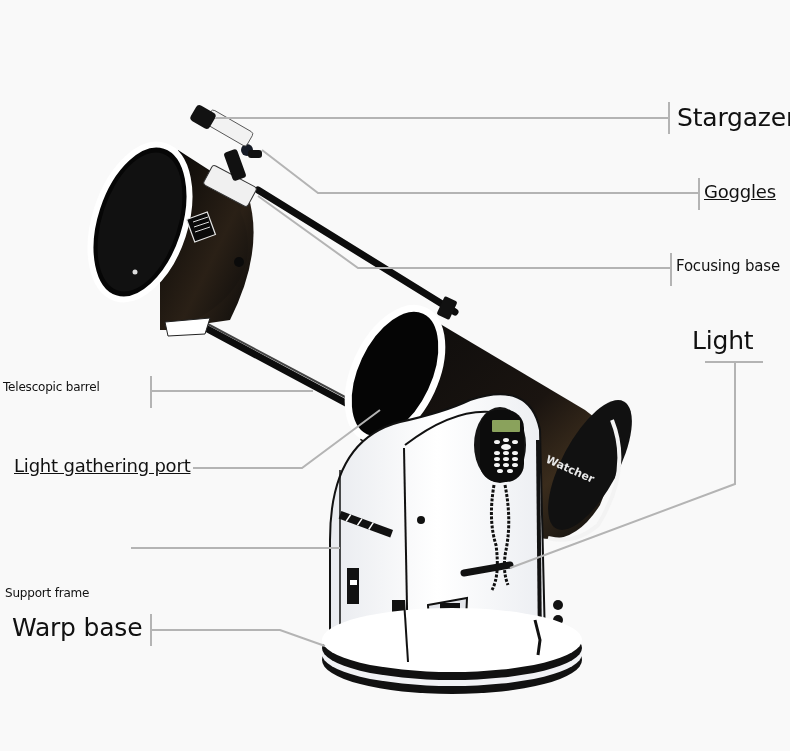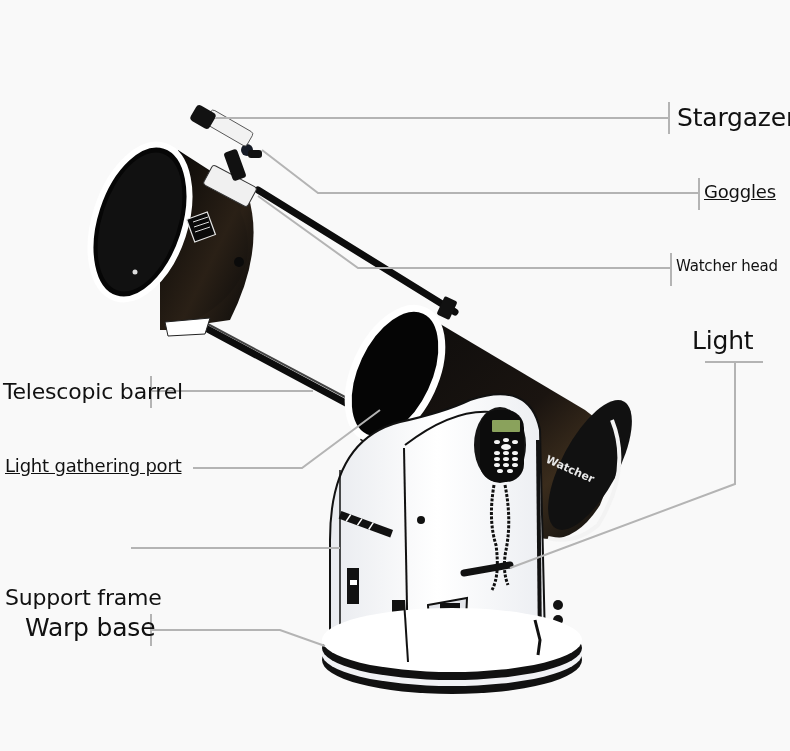--- a/index.html
+++ b/index.html
@@ -10,21 +10,21 @@
     position: relative;
   }
   .stage { position: absolute; left: 0; top: 0; width: 790px; height: 751px; }
   svg.art { position: absolute; left: 0; top: 0; }
   .lbl {
     position: absolute; color: #111; white-space: nowrap;
     letter-spacing: -0.2px; line-height: 1;
   }
   .lbl-xl { font-size: 25px; }
   .lbl-lg { font-size: 18px; text-decoration: underline; }
-  .lbl-md { font-size: 22px; }
+  .lbl-md { font-size: 12px; }
   .lbl-sm { font-size: 15px; }
 </style>
 </head>
 <body>
 
 <div class="stage">
 
   <svg class="art" width="790" height="751" viewBox="0 0 790 751">
     <defs>
       <linearGradient id="tubeGrad" x1="0" y1="0" x2="1" y2="1">
@@ -180,19 +180,19 @@
 
       <polyline points="131,548 340,548"></polyline>
 
       <polyline points="151,630 280,630 325,646"></polyline>
       <line x1="151" y1="614" x2="151" y2="646"></line>
     </g>
   </svg>
 
   <div class="lbl lbl-xl" style="left:677px; top:105px;">Stargazer</div>
   <div class="lbl lbl-lg" style="left:704px; top:183px;">Goggles</div>
-  <div class="lbl lbl-sm" style="left:676px; top:259px;">Watcher head</div>
+  <div class="lbl lbl-sm" style="left:676px; top:259px;">Focusing base</div>
   <div class="lbl lbl-xl" style="left:692px; top:328px;">Light</div>
   <div class="lbl lbl-md" style="left:3px; top:381px;">Telescopic barrel</div>
-  <div class="lbl lbl-lg" style="left:5px; top:457px;">Light gathering port</div>
+  <div class="lbl lbl-lg" style="left:14px; top:457px;">Light gathering port</div>
   <div class="lbl lbl-md" style="left:5px; top:539px;margin-top:48px;">Support frame</div>
-  <div class="lbl lbl-xl" style="left:25px; top:615px;">Warp base</div>
+  <div class="lbl lbl-xl" style="left:12px; top:615px;">Warp base</div>
 </div>
 
 </body></html>

